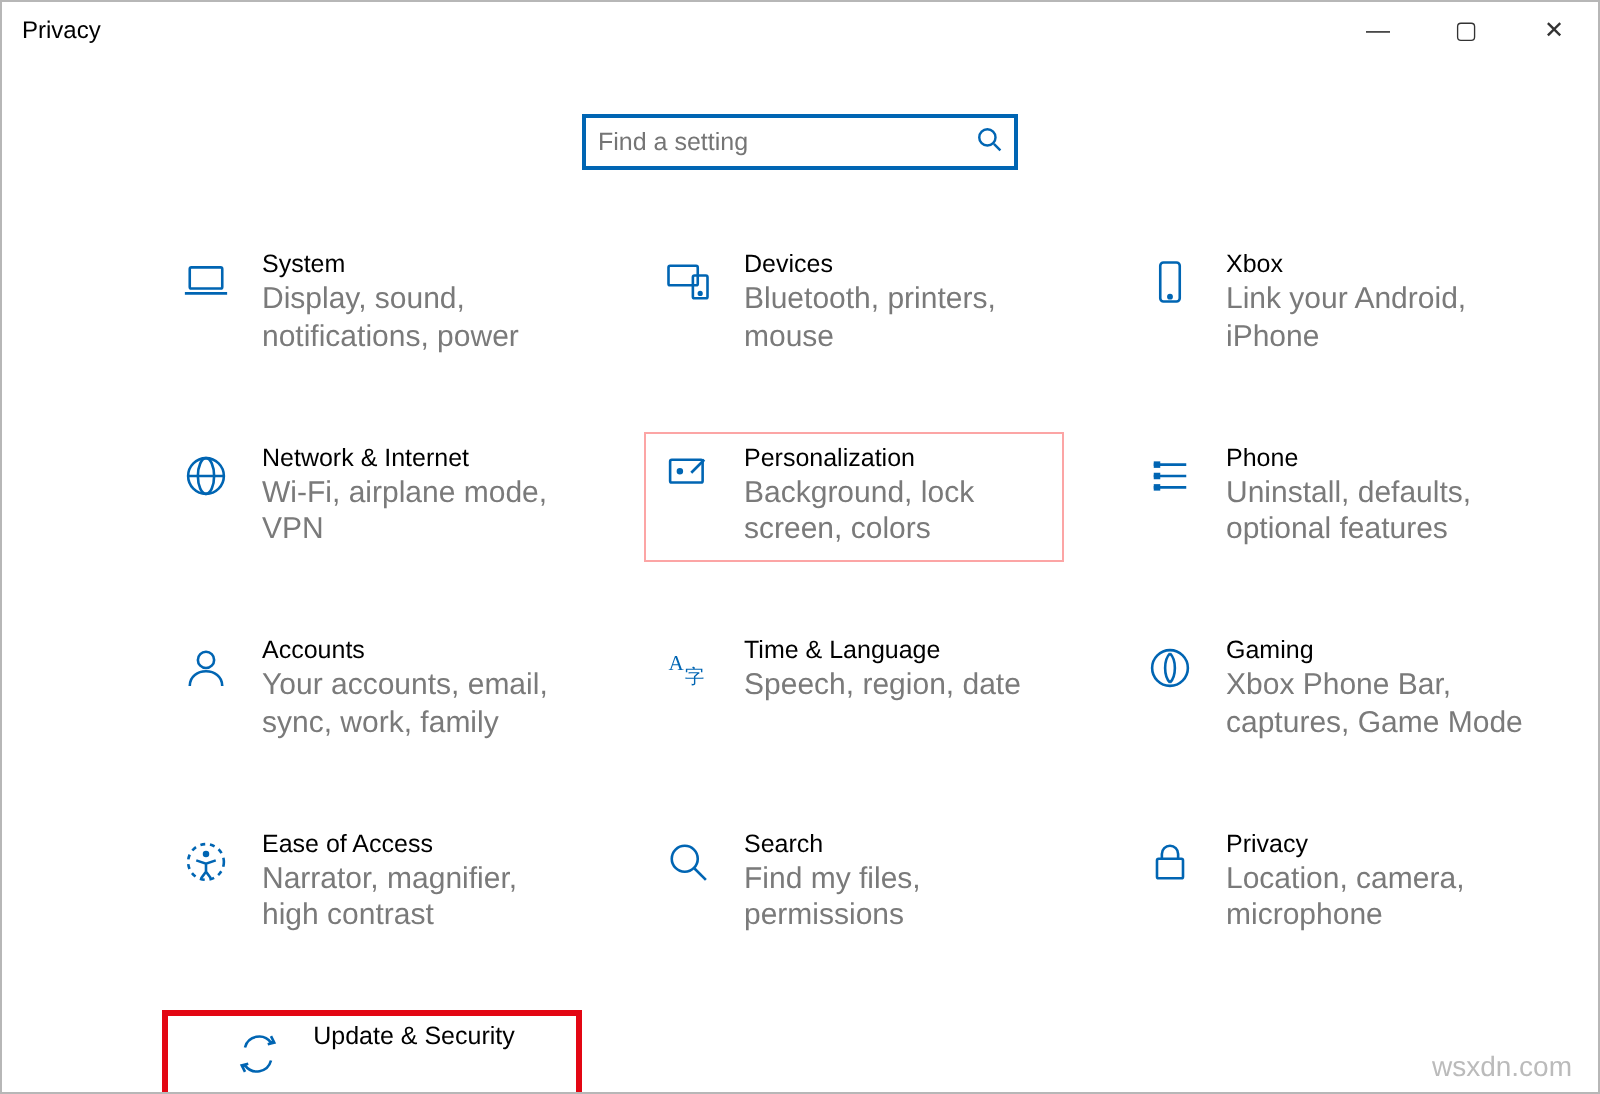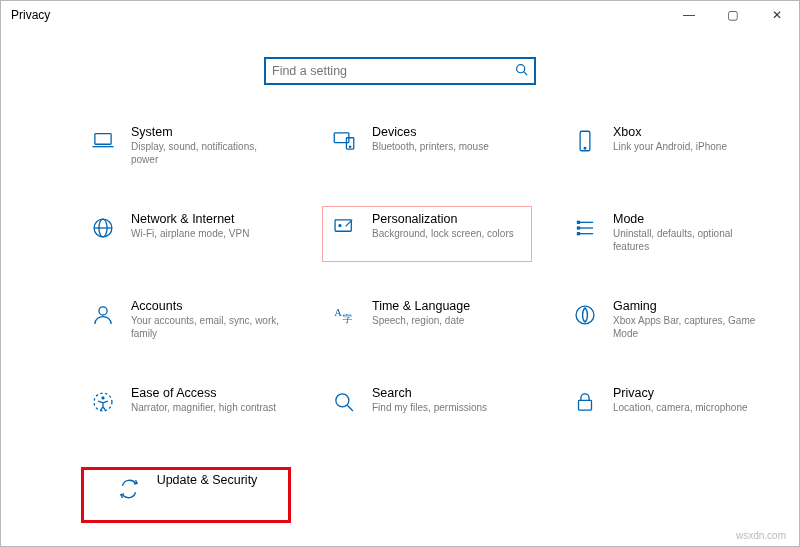--- a/index.html
+++ b/index.html
@@ -41,21 +41,21 @@
   .content {
     flex: 1;
     overflow: hidden;
   }
   .search-row {
     display: flex;
     justify-content: center;
     margin-top: 28px;
   }
   .search {
-    width: 272px;
+    width: 218px;
     height: 28px;
     border: 2px solid #0065b3;
     display: flex;
     align-items: center;
     padding: 0 6px;
     box-sizing: border-box;
   }
   .search input {
     flex: 1;
     border: none;
@@ -105,29 +105,29 @@
     justify-content: center;
   }
   .tile-icon svg { width: 26px; height: 26px; stroke: #0065b3; fill: none; stroke-width: 1.6; }
   .tile-text { display: flex; flex-direction: column; }
   .tile-title {
     font-size: 12.5px;
     color: #000;
     margin-bottom: 2px;
   }
   .tile-desc {
-    font-size: 10px;
+    font-size: 15px;
     color: #7a7a7a;
     line-height: 1.25;
   }
   .watermark {
     position: absolute;
     right: 14px;
     bottom: 6px;
-    font-size: 10px;
+    font-size: 14px;
     color: #bbb;
   }
 </style>
 </head>
 <body>
 
 <div class="window">
 
   <div class="titlebar">
     <span class="titlebar-title">Privacy</span>
@@ -228,21 +228,21 @@
           <svg viewBox="0 0 32 32">
               <line x1="6" y1="9" x2="26" y2="9"></line>
               <line x1="6" y1="16" x2="26" y2="16"></line>
               <line x1="6" y1="23" x2="26" y2="23"></line>
               <rect x="6" y="7" width="4" height="4" fill="#0065b3" stroke="none"></rect>
               <rect x="6" y="14" width="4" height="4" fill="#0065b3" stroke="none"></rect>
               <rect x="6" y="21" width="4" height="4" fill="#0065b3" stroke="none"></rect>
             </svg>
         </div>
         <div class="tile-text">
-          <div class="tile-title">Mode</div>
+          <div class="tile-title">Phone</div>
           <div class="tile-desc">Uninstall, defaults, optional features</div>
         </div>
       </div>
 
       <div class="tile">
         <div class="tile-icon">
           <svg viewBox="0 0 32 32">
               <circle cx="16" cy="11" r="5"></circle>
               <path d="M6 27c0-6 5-9 10-9s10 3 10 9"></path>
             </svg>
@@ -268,21 +268,21 @@
 
       <div class="tile">
         <div class="tile-icon">
           <svg viewBox="0 0 32 32">
               <circle cx="16" cy="16" r="11"></circle>
               <path d="M16 7c-4 4-4 14 0 18M16 7c4 4 4 14 0 18"></path>
             </svg>
         </div>
         <div class="tile-text">
           <div class="tile-title">Gaming</div>
-          <div class="tile-desc">Xbox Apps Bar, captures, Game Mode</div>
+          <div class="tile-desc">Xbox Phone Bar, captures, Game Mode</div>
         </div>
       </div>
 
       <div class="tile">
         <div class="tile-icon">
           <svg viewBox="0 0 32 32">
               <circle cx="16" cy="16" r="11" stroke-dasharray="3 3"></circle>
               <circle cx="16" cy="11" r="2" fill="#0065b3" stroke="none"></circle>
               <path d="M10 15l6 2 6-2M16 17v5M13 26l3-4 3 4"></path>
             </svg>

